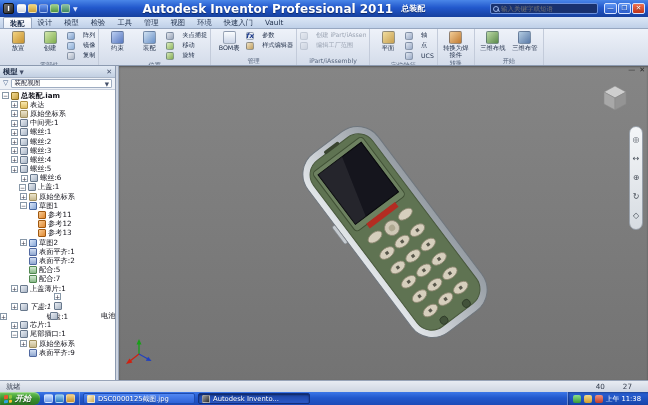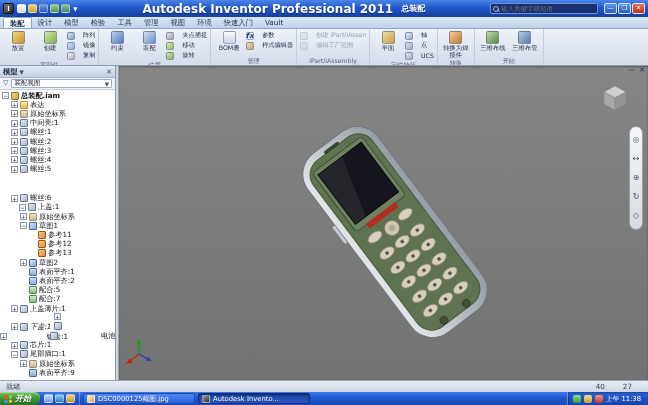--- a/index.html
+++ b/index.html
@@ -379,21 +379,21 @@
         <div class="trow" style="padding-left: 11px;">
           <span class="expand">+</span>
           <span class="tic t-part"></span>
           <span class="tlbl">螺丝:4</span>
         </div>
         <div class="trow" style="padding-left: 11px;">
           <span class="expand">+</span>
           <span class="tic t-part"></span>
           <span class="tlbl">螺丝:5</span>
         </div>
-        <div class="trow" style="padding-left: 11px; margin-top: 20px;">
+        <div class="trow" style="padding-left: 21px;">
           <span class="expand">+</span>
           <span class="tic t-part"></span>
           <span class="tlbl">螺丝:6</span>
         </div>
         <div class="trow" style="padding-left: 19px;">
           <span class="expand">−</span>
           <span class="tic t-part"></span>
           <span class="tlbl">上盖:1</span>
         </div>
         <div class="trow" style="padding-left: 20px;">

